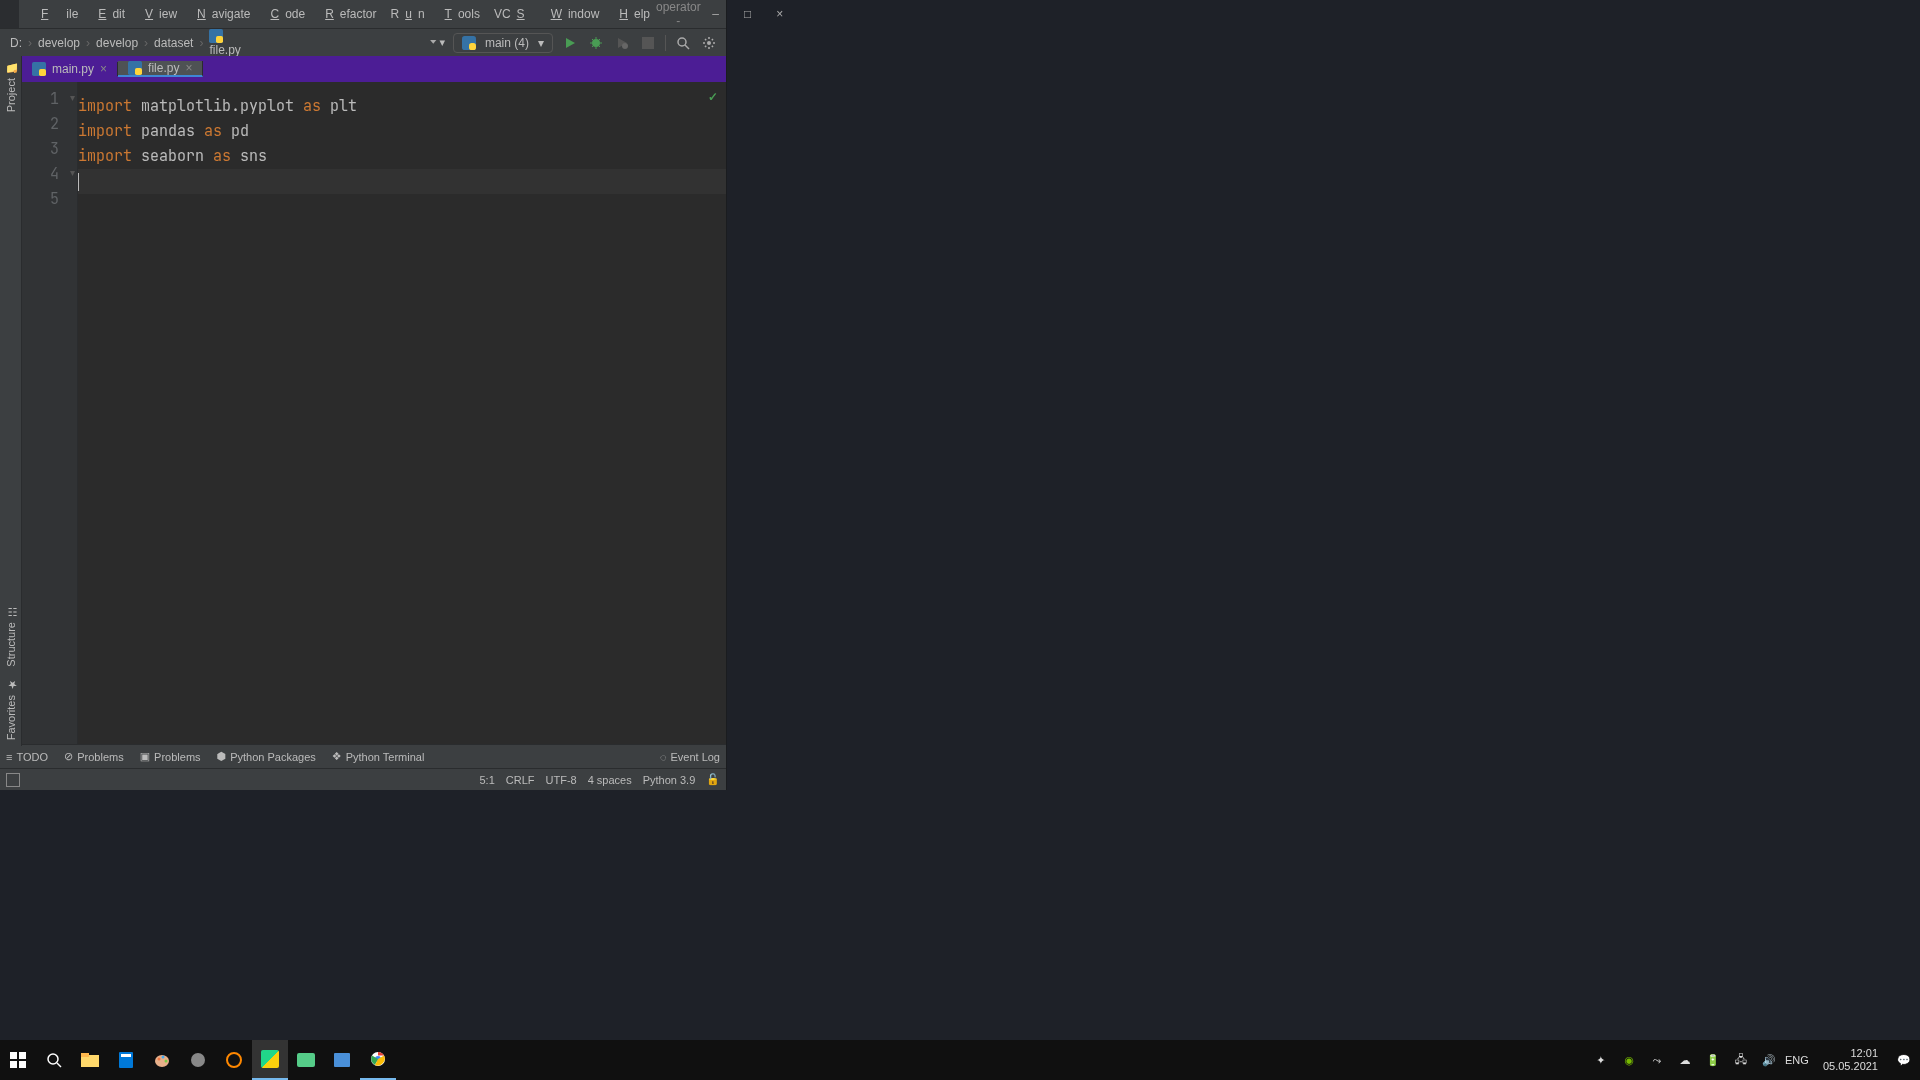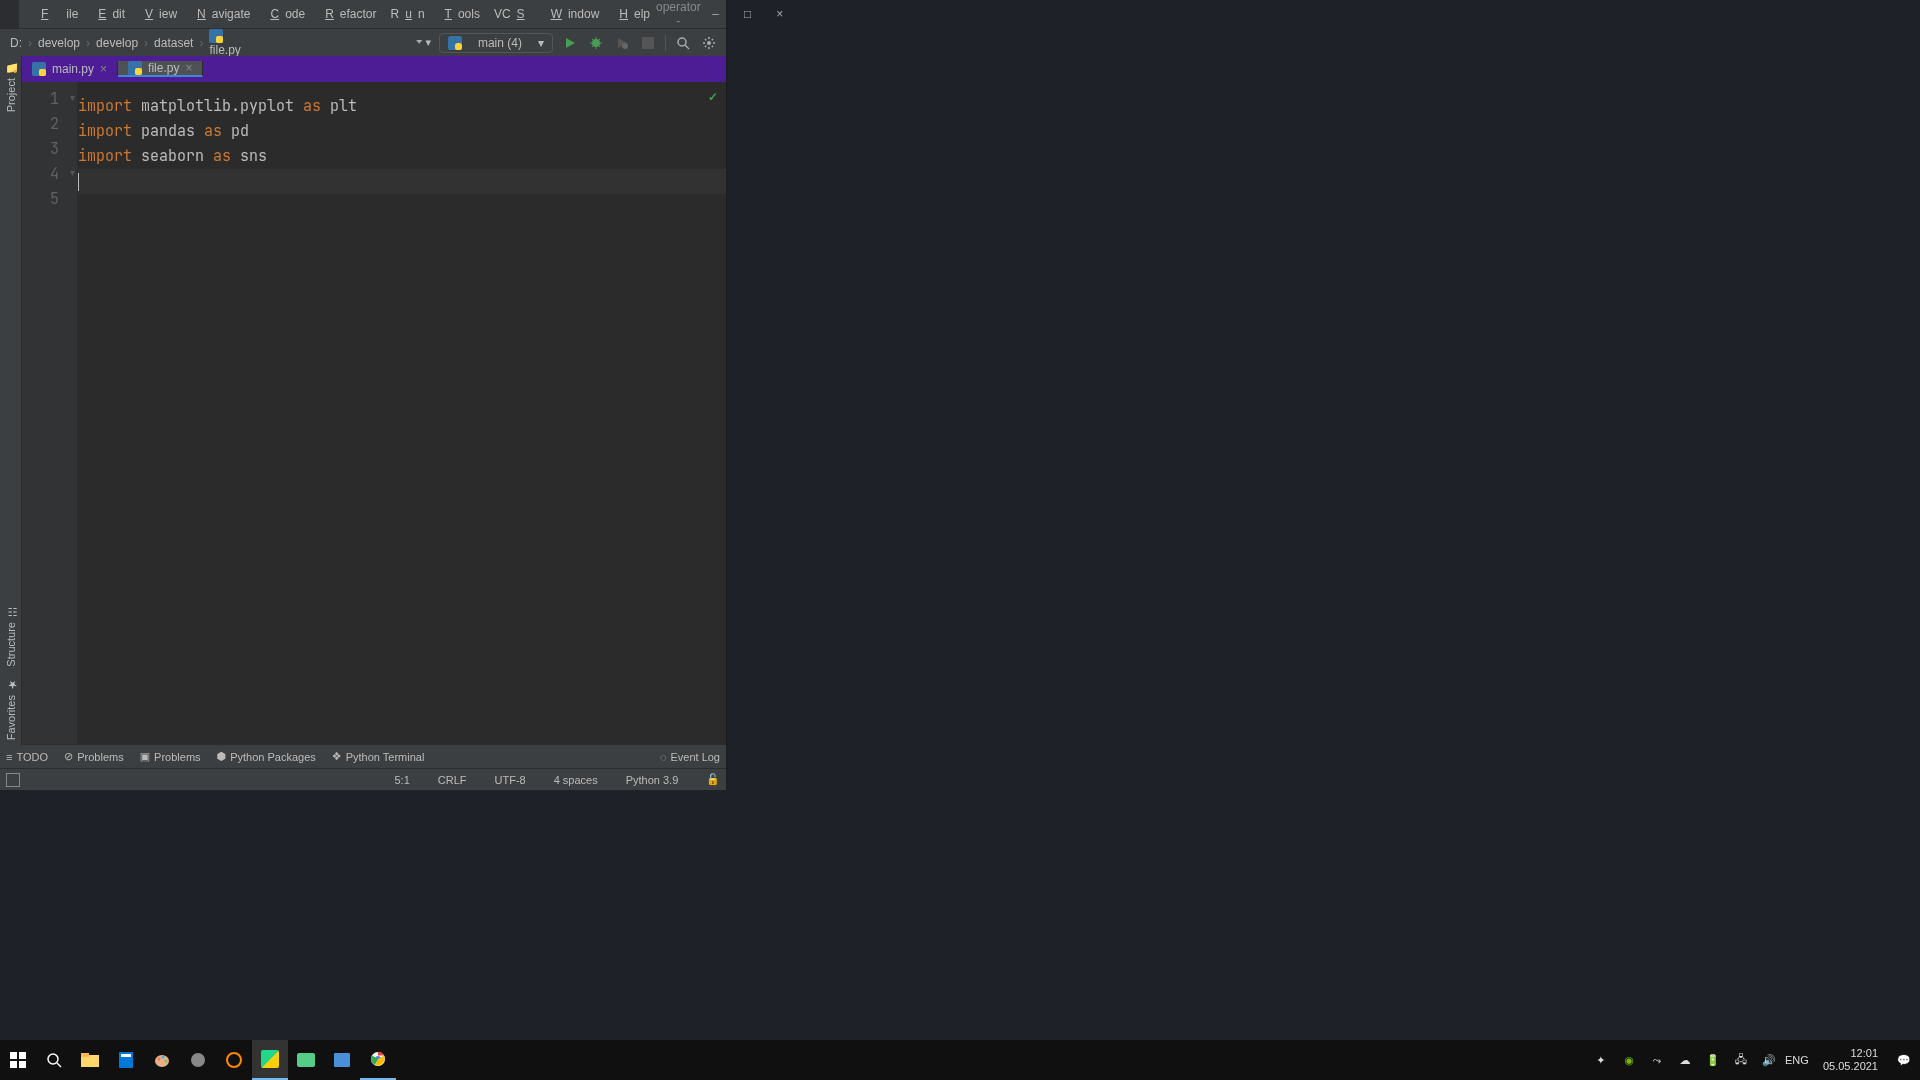--- a/index.html
+++ b/index.html
@@ -43,21 +43,21 @@
   display: flex; align-items: center; padding: 0 8px;
 }
 .breadcrumbs { display: flex; align-items: center; gap: 2px; }
 .crumb { color: #bbb; padding: 2px; cursor:pointer; }
 .crumb-sep { color: #666; padding: 0 2px; }
 .toolbar-spacer { flex: 1; }
 .toolbar-right { display: flex; align-items: center; gap: 8px; }
 .addcfg { color:#bbb; font-size:11px; }
 .run-selector {
   border: 1px solid #555; border-radius: 4px; padding: 2px 8px;
-  display: flex; align-items:center; gap: 16px; cursor:pointer;
+  display: flex; align-items:center; gap: 9px; cursor:pointer;
   background: #3c3f41; color:#bbb;
 }
 .iconbtn { width: 18px; height: 18px; display:flex; align-items:center; justify-content:center; cursor:pointer; }
 .play { color:#499c54; }
 .bug { color:#499c54; }
 .dim { color:#666; }
 
 
 .leftbar {
   position: absolute; left:0; top:56px; width:22px; height: 690px;
@@ -100,21 +100,21 @@
   height:24px; background:#3c3f41; border-top:1px solid #2a2c2e;
   display:flex; align-items:center; padding: 0 6px; gap: 16px;
   margin-left:0;
 }
 .bbtn { display:flex; align-items:center; gap:4px; color:#bbb; cursor:pointer; font-size:11px; }
 .bbar-spacer { flex:1; }
 
 
 .statusbar {
   height:22px; background:#3c3f41; border-top:1px solid #2a2c2e;
-  display:flex; align-items:center; padding: 0 6px; gap: 28px;
+  display:flex; align-items:center; padding: 0 6px; gap: 11px;
   color:#bbb; font-size:11px;
 }
 .sb-left-icon { width:14px; height:14px; border:1px solid #888; }
 .sb-spacer { flex:1; }
 .sb-item { cursor:pointer; }
 .lock-icon { color:#aaa; }
 
 
 .taskbar {
   position:absolute; left:0; bottom:0; width:1920px; height:40px;

